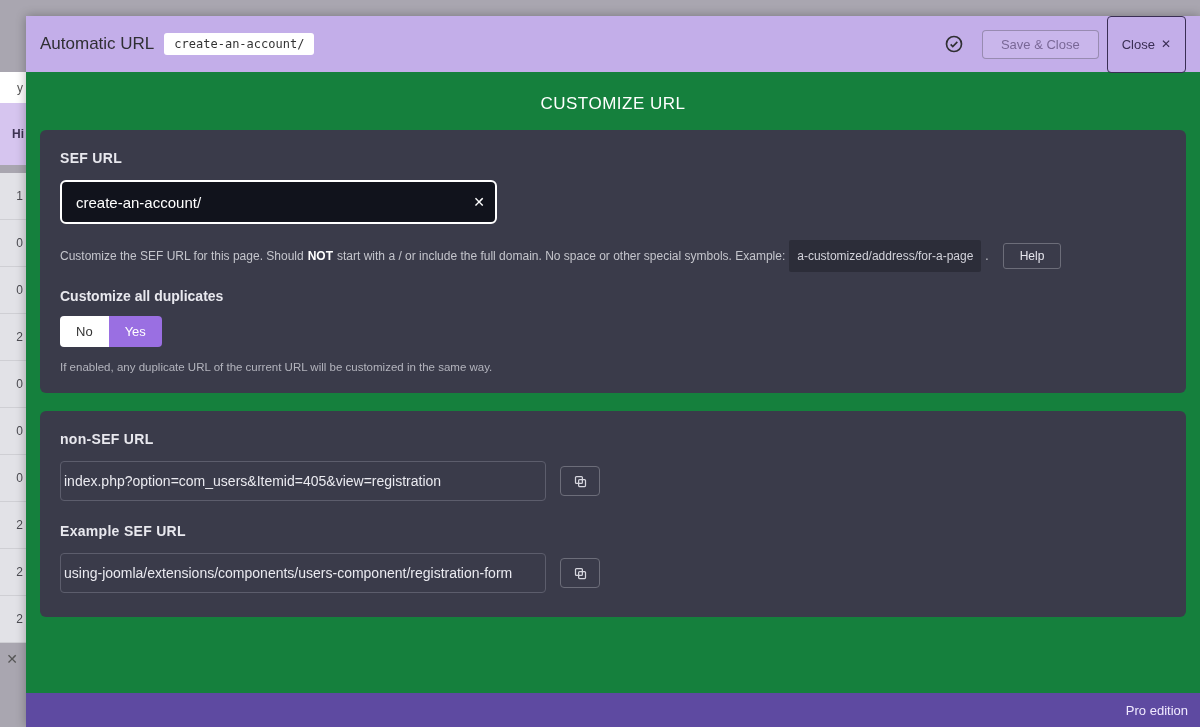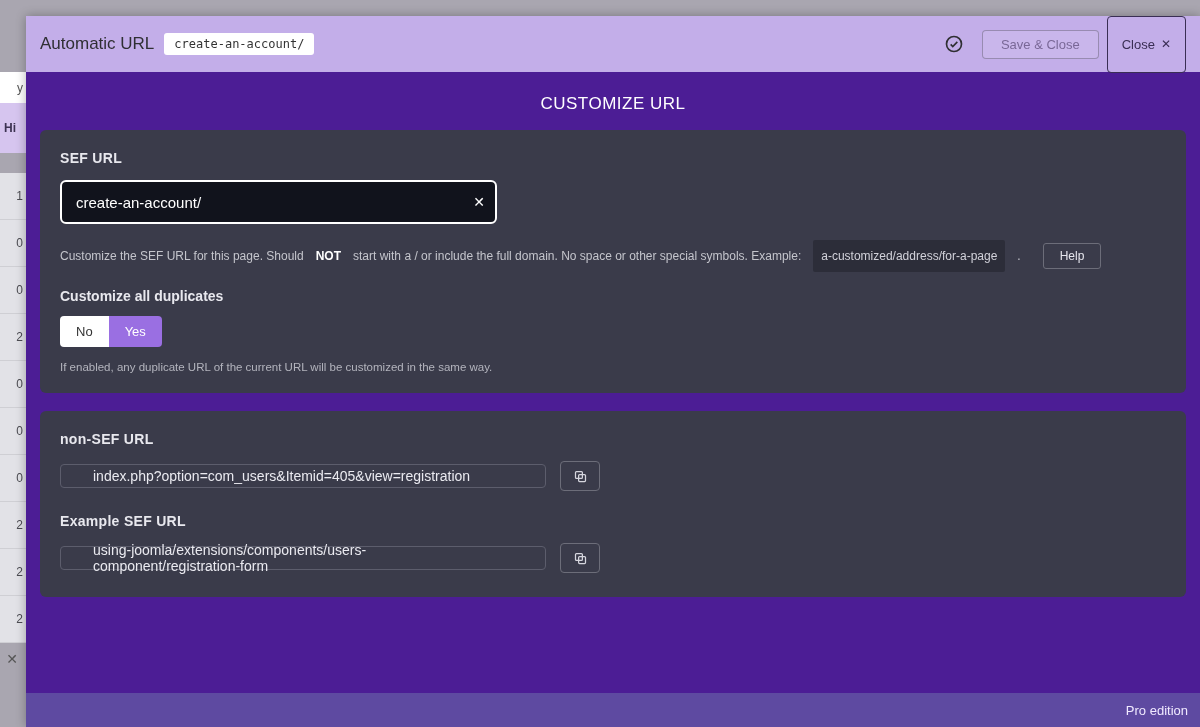--- a/index.html
+++ b/index.html
@@ -36,44 +36,44 @@
   .bg-top1 {
     position:absolute;
     top:72px; left:0; width:26px; height:31px;
     background:#ffffff;
     color:#555; font-size:12px;
     display:flex; align-items:center; justify-content:flex-end;
     padding-right:3px;
   }
   .bg-top2 {
     position:absolute;
-    top:103px; left:0; width:26px; height:50px;
+    top:103px; left:0; width:26px; height:62px;
     background:#d6c5ef;
     color:#3d3352; font-size:12px; font-weight:600;
     display:flex; align-items:center; justify-content:flex-end;
-    padding-right:10px;
+    padding-right:2px;
   }
   .bg-close {
     position:absolute;
     bottom: 60px;
     left:4px;
     width:16px; height:16px;
     color:#555;
     font-size:14px;
     display:flex;align-items:center;justify-content:center;
   }
 
   
   .panel {
     position:absolute;
     top:16px;
     left:26px;
     right:0;
     bottom:0;
-    background:#4c1d95;
+    background:#15803d;
     box-shadow: 0 0 10px rgba(0,0,0,.3);
   }
 
   .header {
     height:56px;
     background:#c3aee9;
     display:flex;
     align-items:center;
     padding:0 14px;
     color:#2f2f33;
@@ -162,21 +162,21 @@
     cursor:pointer;
   }
 
   .hint {
     margin-top:16px;
     font-size:12px;
     color:#c4c5cc;
     display:flex;
     align-items:center;
     flex-wrap:wrap;
-    gap:12px;
+    gap:4px;
   }
   .hint b { color:#fff; }
   .code {
     display:inline-block;
     background:#2c2d39;
     padding:9px 8px;
     font-size:12px;
     color:#d2d2da;
     border-radius:2px;
   }
@@ -218,27 +218,27 @@
   }
 
   .readonly-row {
     display:flex;
     align-items:center;
     gap:14px;
     margin-bottom:22px;
   }
   .readonly {
     width:486px;
-    height:24px;
+    height:40px;
     border:1px solid #5c5d6c;
     border-radius:4px;
     background:transparent;
     color:#eaeaf0;
     font-size:14px;
-    padding:0 32px;
+    padding:0 3px;
     display:flex;
     align-items:center;
   }
   .copy-btn {
     width:40px; height:30px;
     border:1px solid #6c6d79;
     border-radius:4px;
     background:transparent;
     display:flex;align-items:center;justify-content:center;
     cursor:pointer;

